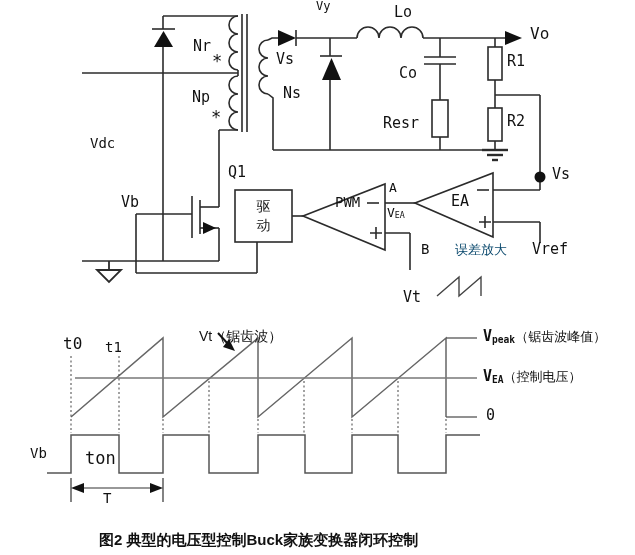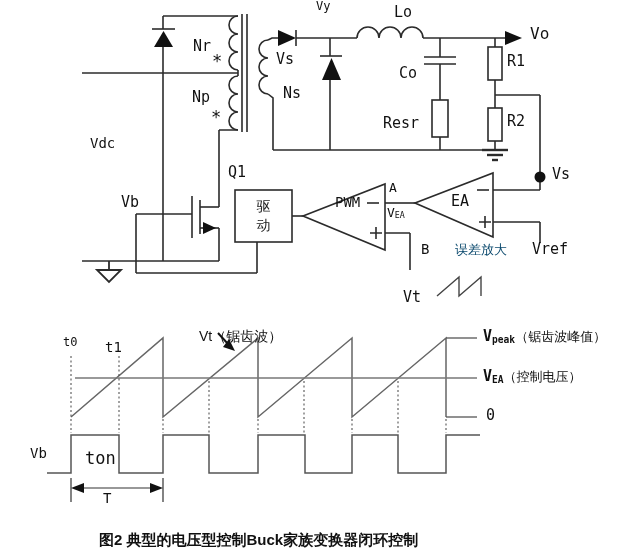--- a/index.html
+++ b/index.html
@@ -179,21 +179,21 @@
   <div class="lbl" style="left:335px;top:195px;font-size:14px;">PWM</div>
   <div class="lbl" style="left:389px;top:181px;font-size:13px;">A</div>
   <div class="lbl" style="left:387px;top:206px;font-size:13px;"><span>V</span><sub>EA</sub></div>
   <div class="lbl" style="left:421px;top:242px;font-size:14px;">B</div>
   <div class="lbl" style="left:403px;top:290px;font-size:15px;">Vt</div>
   <div class="lbl" style="left:451px;top:194px;font-size:15px;">EA</div>
   <div class="lbl cn gray" style="left:455px;top:243px;font-size:13px;">误差放大</div>
   <div class="lbl" style="left:532px;top:242px;font-size:15px;">Vref</div>
   <div class="lbl" style="left:552px;top:167px;font-size:15px;">Vs</div>
 
-  <div class="lbl" style="left:63px;top:336px;font-size:12px;">t0</div>
+  <div class="lbl" style="left:63px;top:336px;font-size:16px;">t0</div>
   <div class="lbl" style="left:105px;top:340px;font-size:14px;">t1</div>
   <div class="lbl cn" style="left:199px;top:329px;font-size:14px;color:#111;">Vt（锯齿波）</div>
 
   <div class="lbl" style="left:483px;top:329px;font-size:15px;font-weight:bold;">
     <span>V</span><sub>peak</sub><span class="cn" style="font-size:13px;font-weight:normal;">（锯齿波峰值）</span>
   </div>
   <div class="lbl" style="left:483px;top:369px;font-size:15px;font-weight:bold;">
     <span>V</span><sub>EA</sub><span class="cn" style="font-size:13px;font-weight:normal;">（控制电压）</span>
   </div>
   <div class="lbl" style="left:486px;top:408px;font-size:15px;">0</div>

